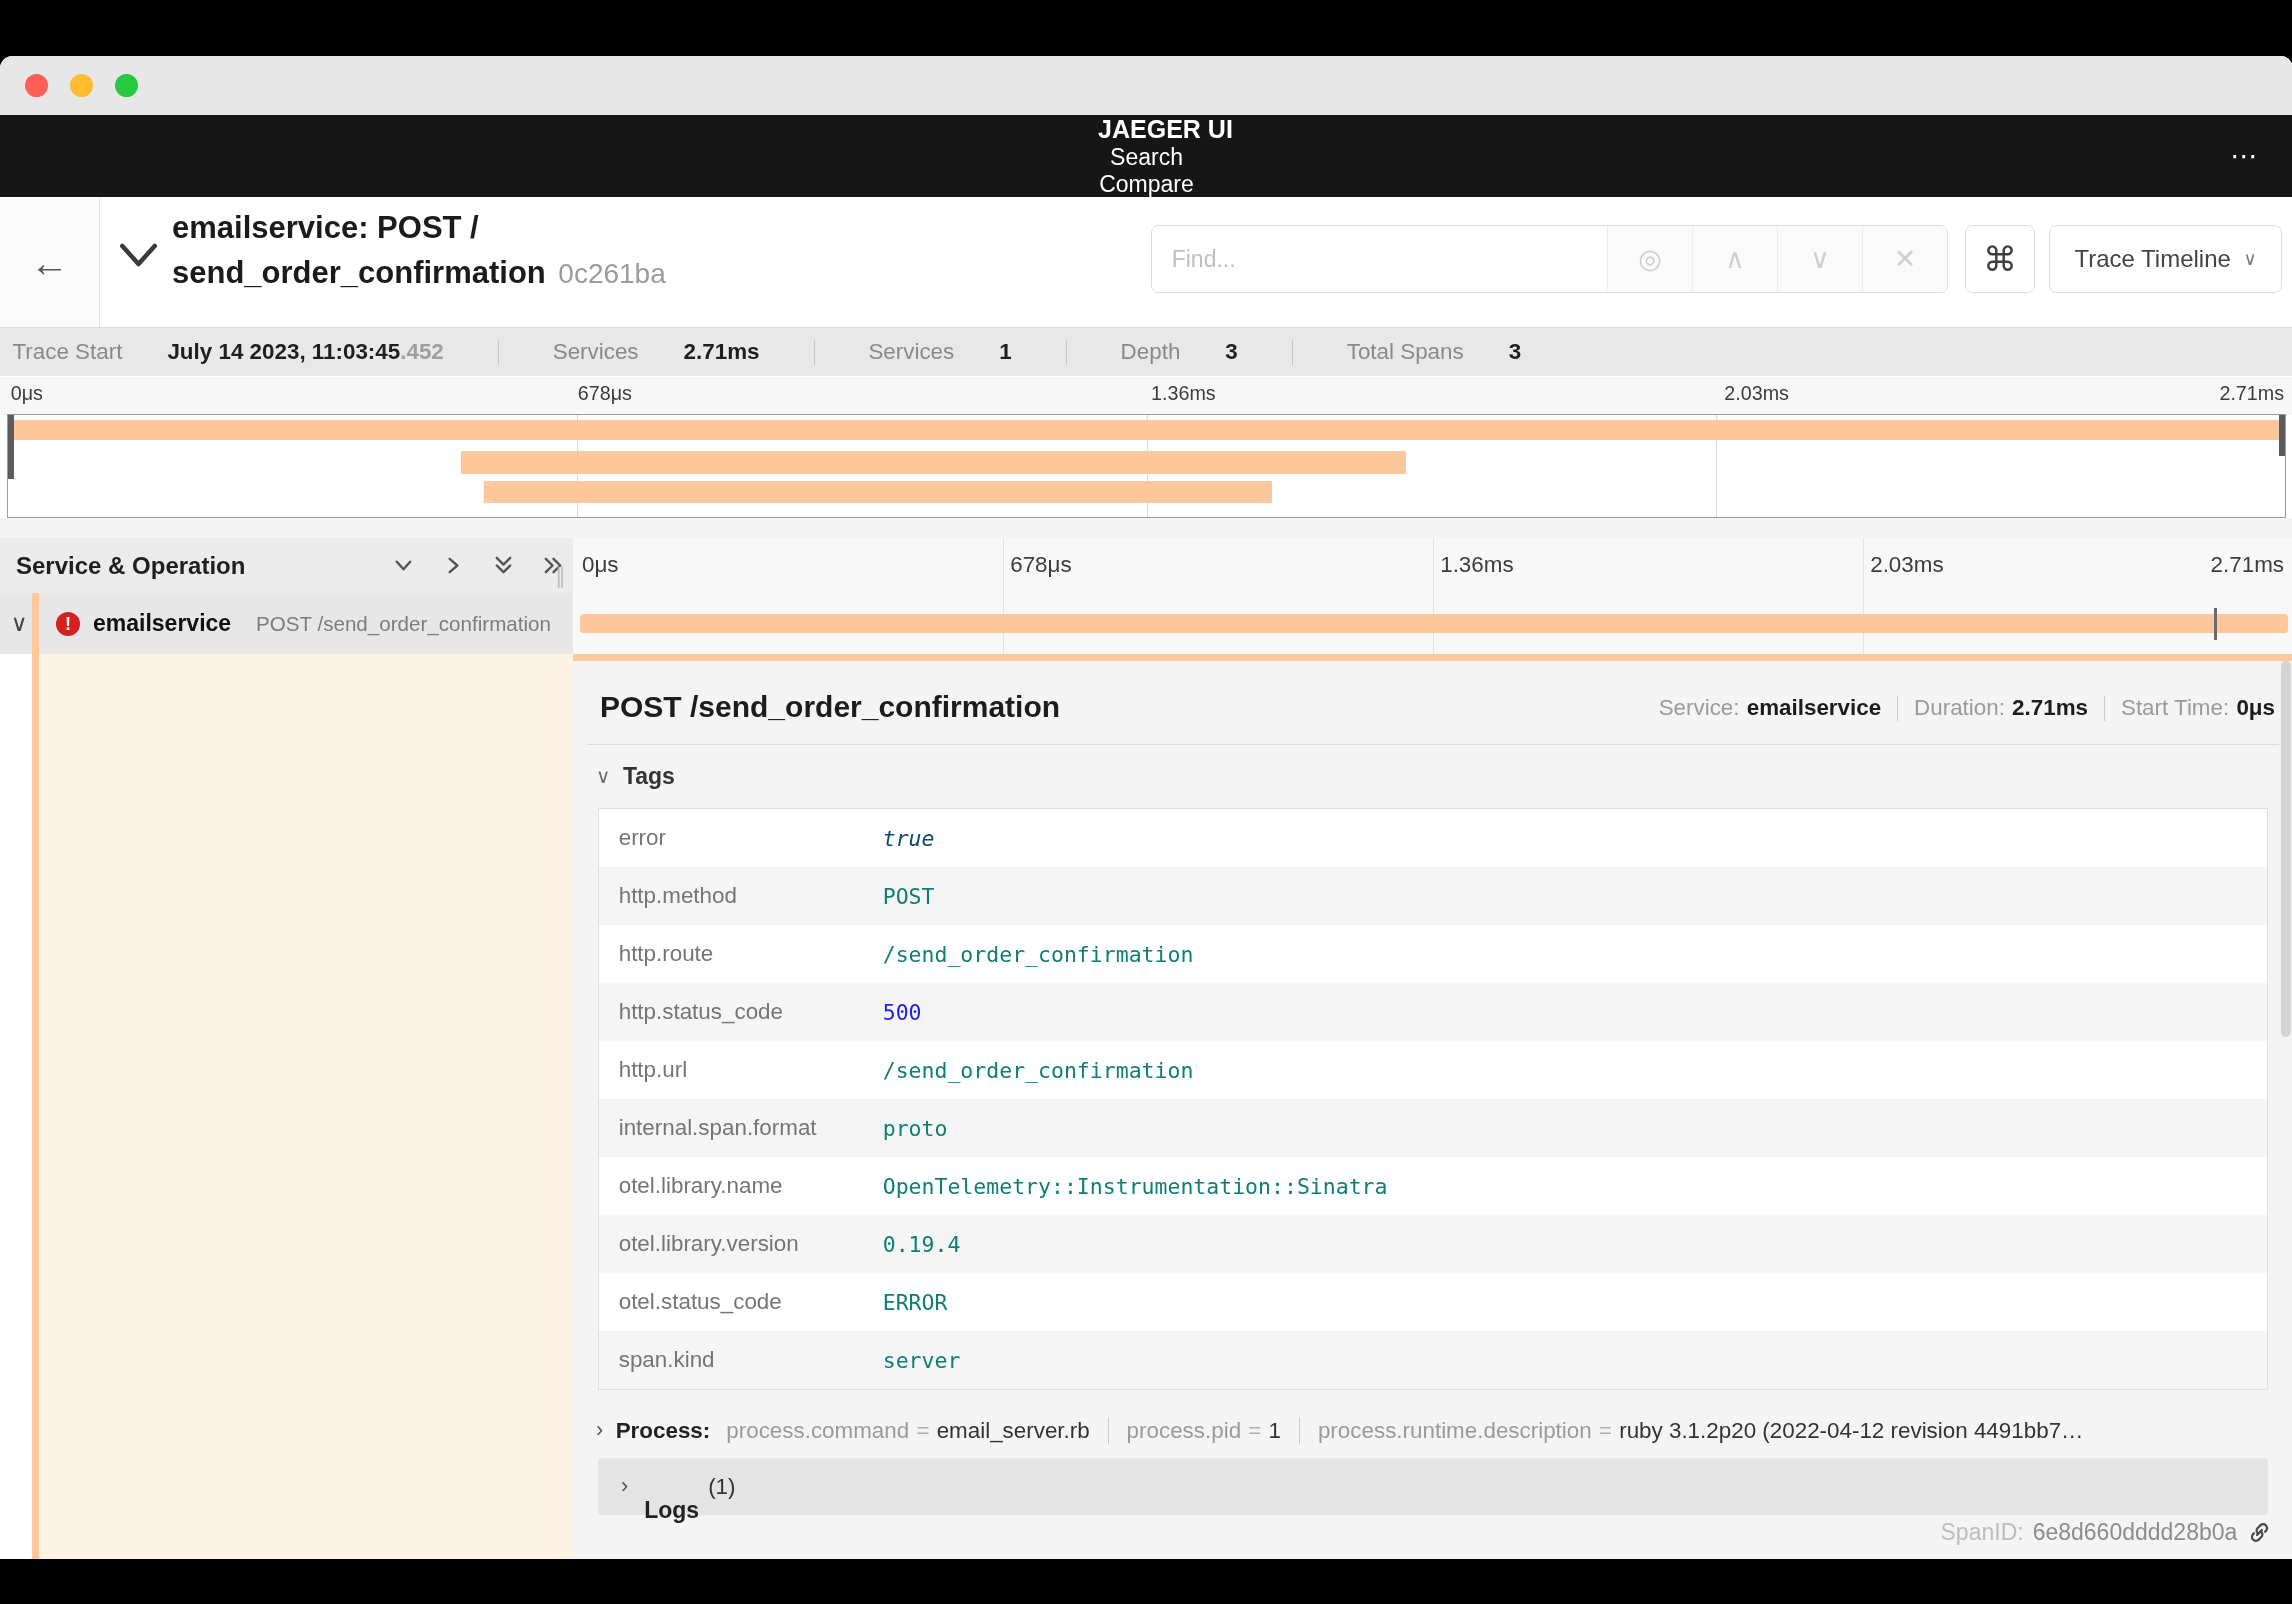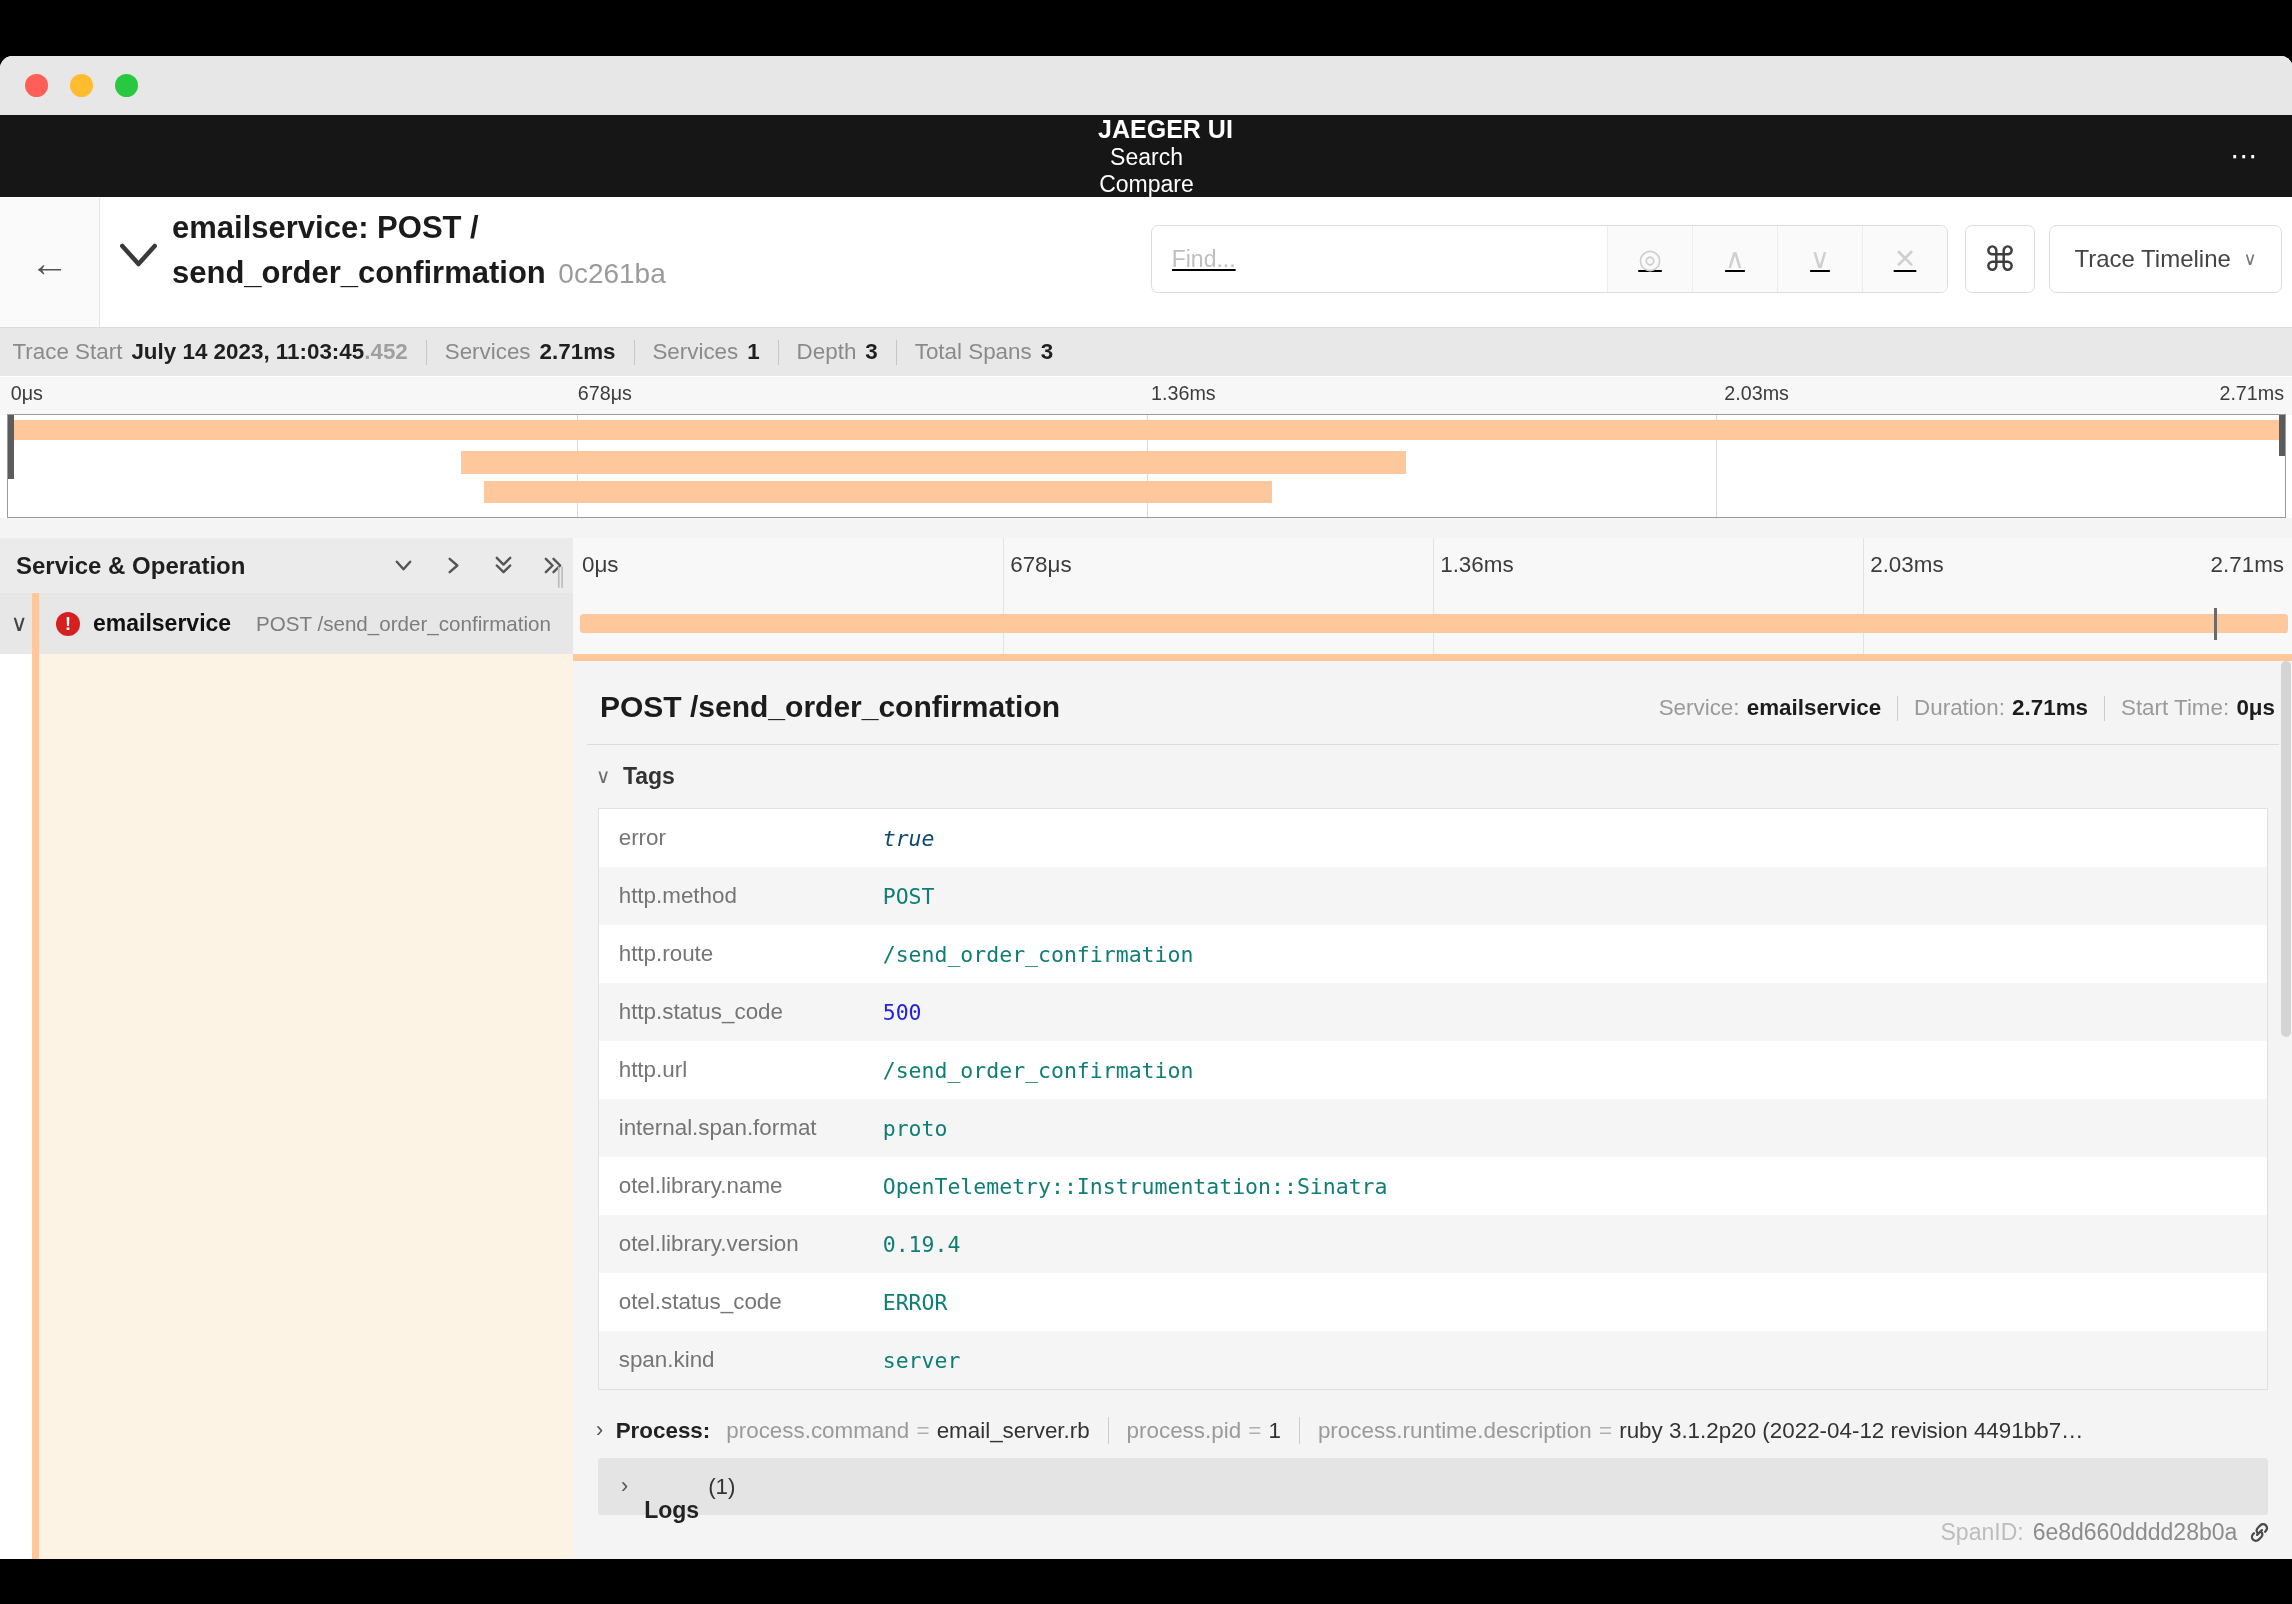--- a/index.html
+++ b/index.html
@@ -15,34 +15,34 @@
   #navbar .nav-item{color:#fff;font-size:23px;cursor:pointer;}
   #navbar .overflow{position:absolute;right:34px;top:25px;color:#fff;font-size:27px;letter-spacing:1.8px;}
   
   #titleSection{position:absolute;left:0;top:142px;width:100%;height:130px;background:#fff;}
   #backCol{position:absolute;left:0;top:0;width:99px;height:100%;background:#fafafa;border-right:0.9px solid #e4e4e4;
     display:flex;align-items:center;justify-content:center;font-size:39px;color:#555;cursor:pointer;}
   #collapseChevron{position:absolute;left:115px;top:39px;cursor:pointer;}
   #traceTitle{position:absolute;left:172px;top:7.2px;font-size:31px;font-weight:bold;color:#1b1b1b;line-height:45px;}
   #traceTitle .trace-id{color:#9b9b9b;font-weight:normal;font-size:28px;margin-left:12.5px;}
   #findGroup{position:absolute;left:1151px;top:27px;width:795px;height:66px;border:1.8px solid #dcdcdc;border-radius:7.2px;
-    background:#fff;display:flex;overflow:hidden;text-decoration:underline;}
+    background:#fff;display:flex;overflow:hidden;}
   #findInput{flex:1;border:0;outline:none;font-size:23px;color:#444;padding:0 19.7px;background:transparent;
     font-family:"Liberation Sans","DejaVu Sans",sans-serif;}
   #findInput::placeholder{color:#bfbfbf;}
   .find-btn{width:84px;border-left:0.9px solid #ededed;background:#fafafa;display:flex;align-items:center;
     justify-content:center;font-size:27px;color:#cfcfcf;cursor:pointer;}
   #cmdBtn{position:absolute;left:1965px;top:27px;width:68px;height:66px;border:1.8px solid #dcdcdc;border-radius:7.2px;
     background:#fff;display:flex;align-items:center;justify-content:center;font-size:34px;color:#3e3e3e;cursor:pointer;}
   #viewBtn{position:absolute;left:2049px;top:27px;width:231px;height:66px;border:1.8px solid #dcdcdc;border-radius:7.2px;
     background:#fff;display:flex;align-items:center;justify-content:center;gap:12.5px;font-size:24px;color:#444;cursor:pointer;}
   #viewBtn .caret{font-size:18px;color:#777;}
   
   #summaryBar{position:absolute;left:0;top:271px;width:100%;height:49px;background:#e8e8e8;border-top:0.9px solid #dcdcdc;
-    display:flex;align-items:center;font-size:22.4px;padding-left:12.5px;box-sizing:border-box;}
+    display:flex;align-items:center;font-size:22.4px;padding-left:12.5px;box-sizing:border-box;gap:36px;}
   .sum-label{color:#8a8a8a;}
   .sum-value{color:#1f1f1f;font-weight:bold;margin-left:9px;}
   .sum-suffix{color:#9f9f9f;font-weight:bold;}
   .sum-sep{width:0.9px;height:25px;background:#c6c6c6;margin:0 18px;}
   
   #tickRow{position:absolute;left:0;top:321px;width:100%;height:38px;background:#f7f7f7;font-size:19.7px;color:#3c3c3c;}
   .tick{position:absolute;top:5.4px;}
   .tk0{left:10.7px;}.tk1{left:25.2%;}.tk2{left:50.2%;}.tk3{left:75.2%;}.tk4{right:9px;}
   #minimap{position:absolute;left:7.2px;top:358px;width:2277px;height:102px;background:#fff;border:1.8px solid #9b9b9b;cursor:crosshair;}
   .mm-grid{position:absolute;top:0;bottom:0;width:0.9px;background:#d9d9d9;}

